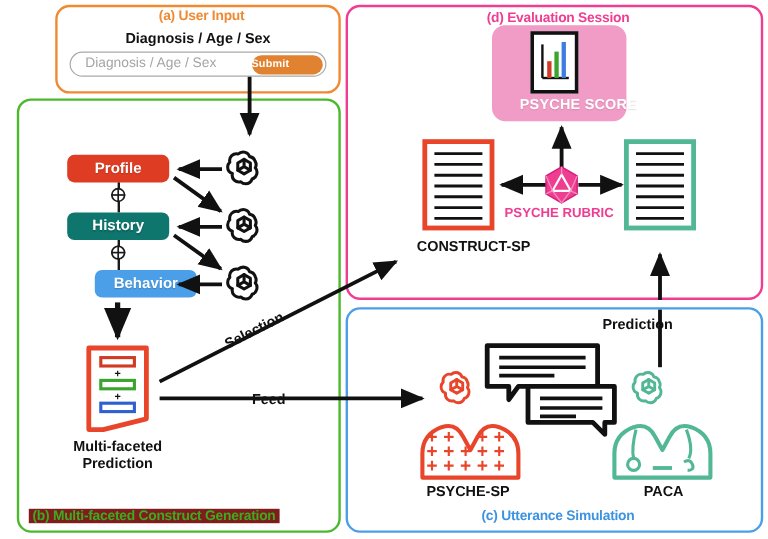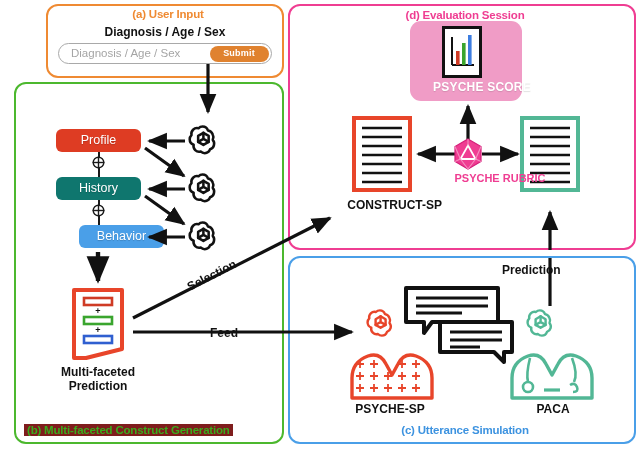--- a/index.html
+++ b/index.html
@@ -21,25 +21,25 @@
   .title-c{left:288px;top:424px;width:348px;text-align:center;color:#3d93e0;background:none;}
 
   
   .inp-label{position:absolute;left:46px;top:25px;width:238px;text-align:center;
       font-size:12px;font-weight:bold;color:#121212;}
   .inp-wrap{position:absolute;left:58px;top:43px;width:214px;height:21px;
       border:1.3px solid #a9a9a9;border-radius:11px;background:#fff;box-sizing:border-box;}
   .inp-ph{position:absolute;left:12px;top:3px;font-size:11.5px;color:#a5a5a5;}
   .submit-btn{position:absolute;right:2.5px;top:2px;width:59px;height:15.5px;
       background:#e0822f;border-radius:8px;color:#fff;font-size:9px;font-weight:bold;
-      text-align:center;line-height:15.5px;letter-spacing:.2px;}
+      line-height:15.5px;letter-spacing:.2px;}
 
   
   .facet{position:absolute;width:85px;height:23px;border-radius:6px;color:#fff;
-      font-size:12.5px;font-weight:normal;text-align:center;line-height:23px;
+      font-size:12.5px;font-weight:bold;text-align:center;line-height:23px;
       text-shadow:0 1px 1px rgba(0,0,0,.18);}
   .f-profile{left:56px;top:129px;background:#de3c23;}
   .f-history{left:56px;top:177px;background:#0f766e;}
   .f-behavior{left:56px;top:225px;background:#4a9fe8;margin-left:23px;}
 
   .plus-circ{position:absolute;width:13px;height:13px;left:92px;}
   .pc1{top:156px;} .pc2{top:204px;}
   .vline{position:absolute;left:98.2px;width:1.6px;background:#1a1a1a;}
   .vl1{top:152px;height:25px;} .vl2{top:200px;height:25px;}
 
@@ -69,21 +69,21 @@
   
   .doc{position:absolute;width:60px;height:76px;background:#fff;box-sizing:border-box;}
   .doc-sp{left:352px;top:116px;border:4px solid #e8452a;}
   .doc-paca{left:520px;top:116px;border:4px solid #52b795;}
   .doc-cap{position:absolute;top:198px;font-size:12px;font-weight:bold;color:#111;
       text-align:right;white-space:nowrap;}
   .cap-sp{left:322px;width:120px;}
   .cap-paca{left:480px;width:140px;}
 
   .rubric-label{position:absolute;left:408px;top:172px;width:116px;text-align:center;
-      font-size:11px;font-weight:bold;color:#ef3d92;margin-left:34px;}
+      font-size:11px;font-weight:bold;color:#ef3d92;}
 
   .agent-cap{position:absolute;top:402px;font-size:12px;font-weight:bold;color:#111;
       text-align:center;white-space:nowrap;}
   .cap-psp{left:330px;width:120px;}
   .cap-pac{left:498px;width:110px;}
 </style>
 </head>
 <body>
 
 <div id="stage">

